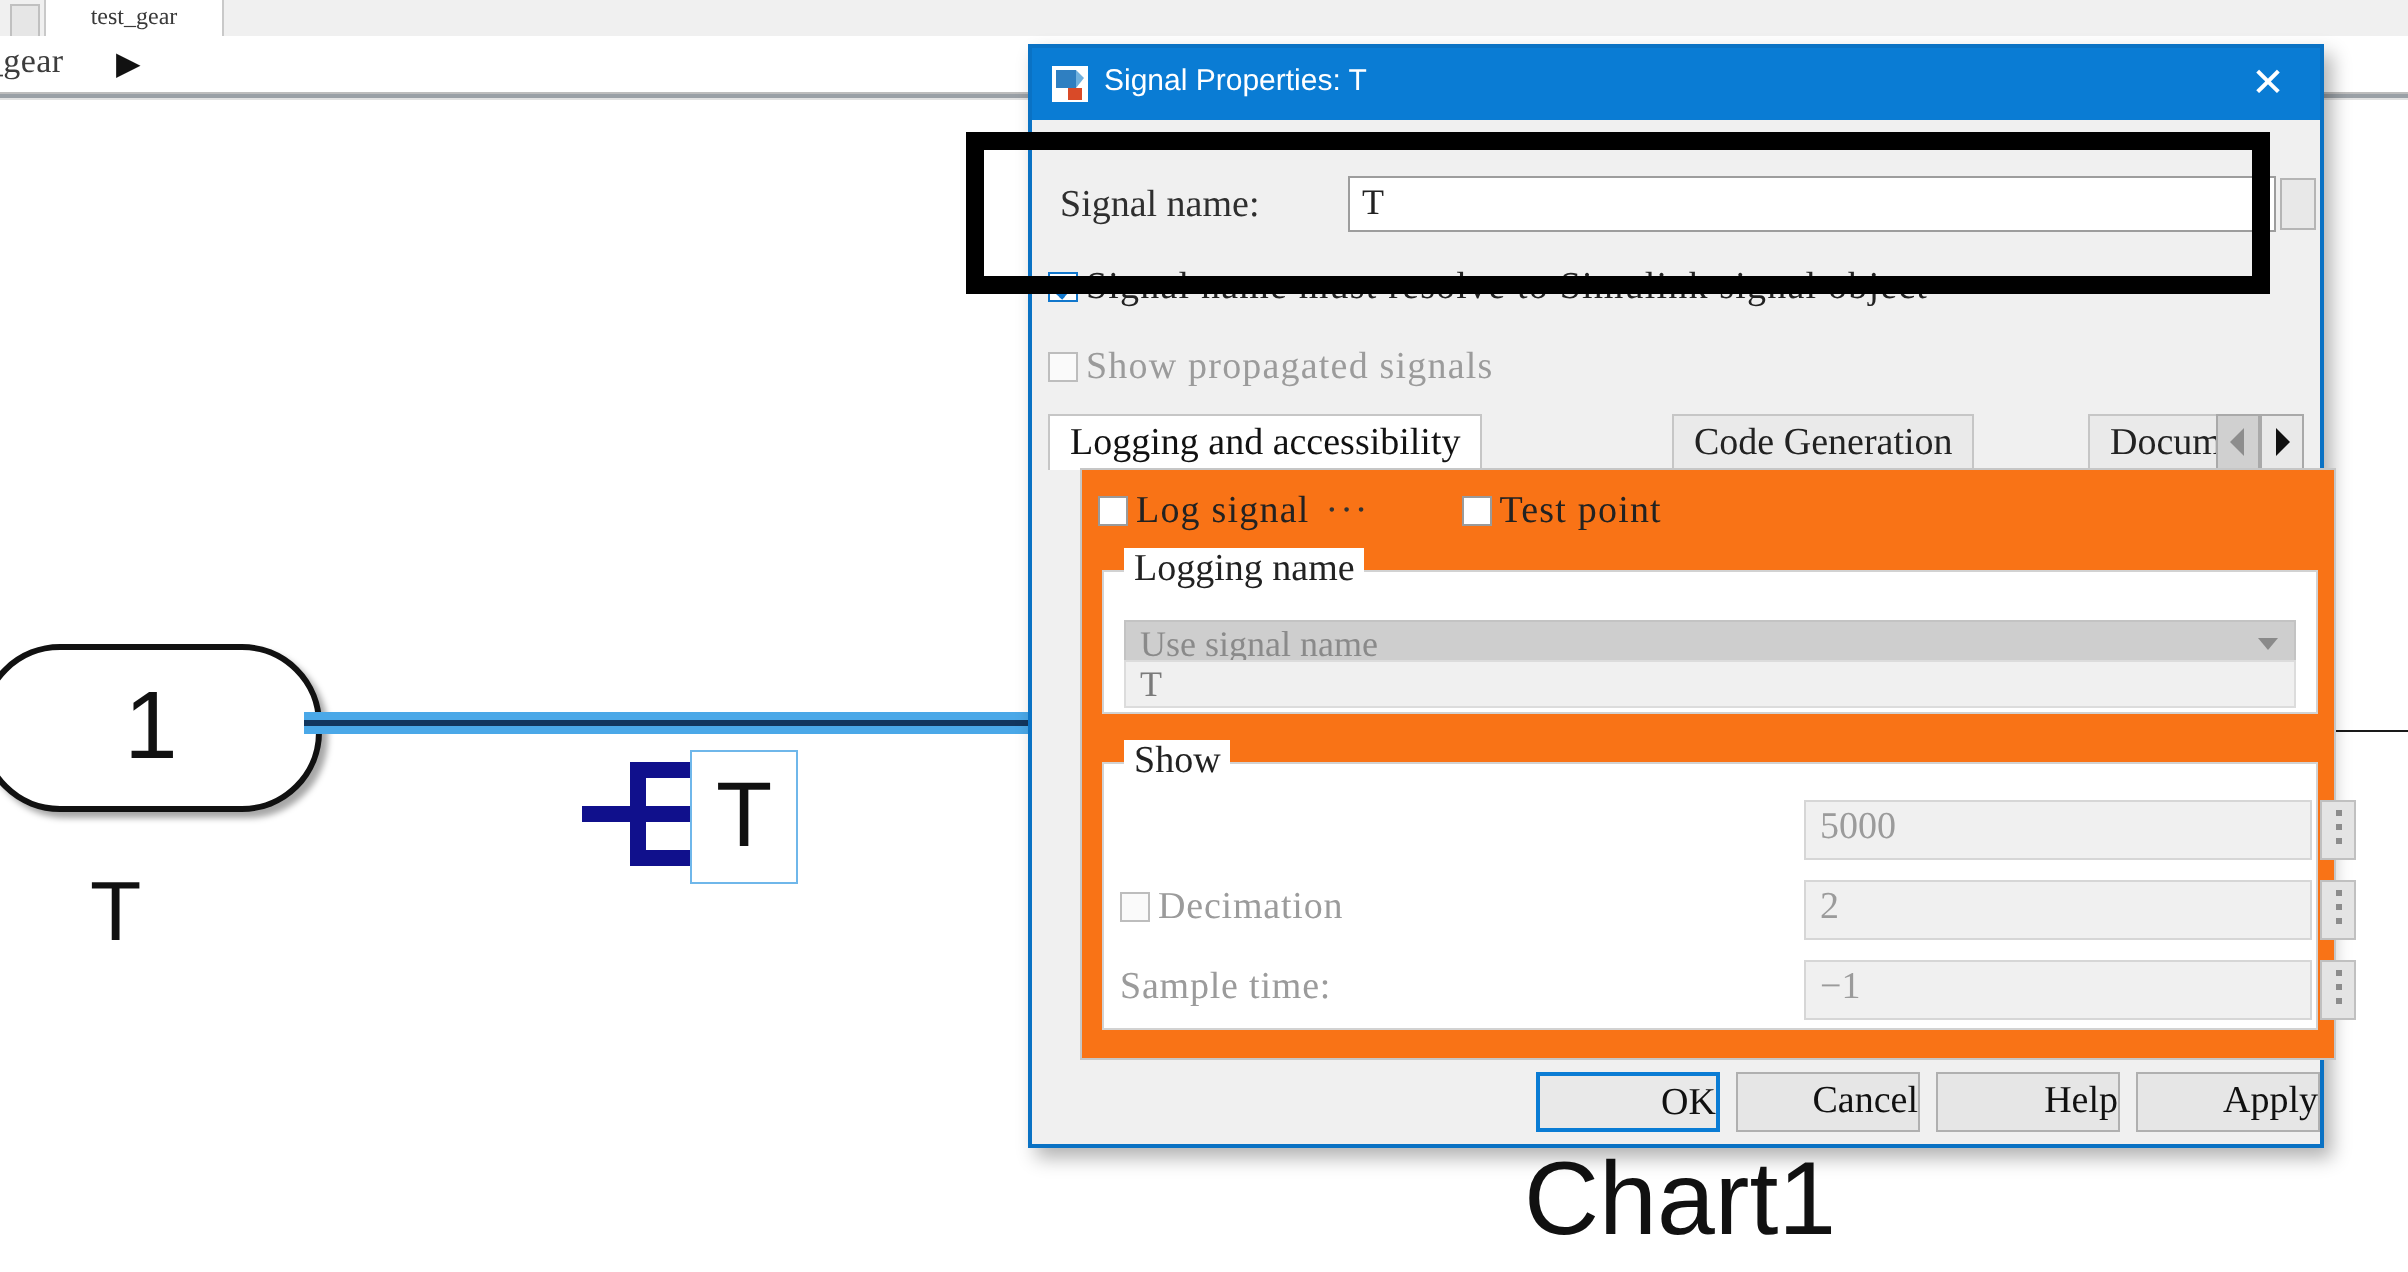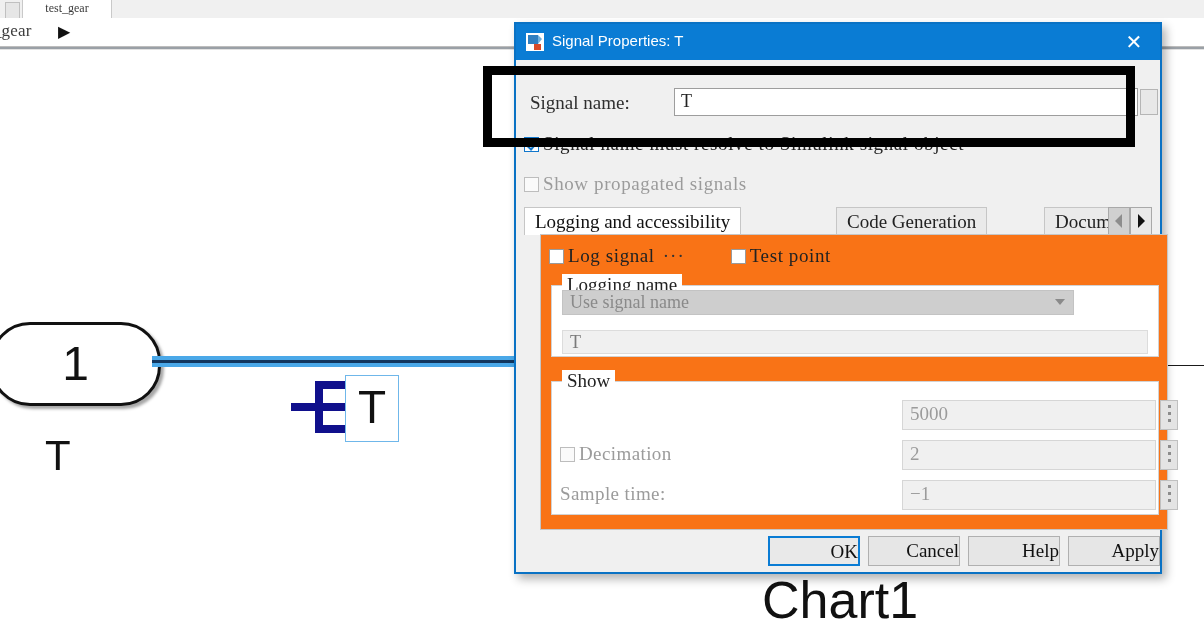--- a/index.html
+++ b/index.html
@@ -83,21 +83,21 @@
   .panel{position:absolute;left:8px;top:174px;width:628px;height:296px;background:#f97316;border:1px solid #c6c6c6;box-sizing:border-box;margin-left:16px;}
 
   .row-log{position:absolute;left:8px;top:10px;width:600px;height:28px;}
   .ell{font-family:"Liberation Serif",serif;font-size:19px;color:#333;letter-spacing:1px;margin-left:8px;}
 
   .grp{position:absolute;border:1px solid #d2d2d2;box-sizing:border-box;background:#fff;}
   .grp-title{position:absolute;top:-12px;left:10px;background:#fff;padding:0 5px;
       font-family:"Liberation Serif",serif;font-size:19px;color:#222;}
 
   .grp-logging{left:10px;top:50px;width:608px;height:72px;}
-  .sel-disabled{position:absolute;left:10px;top:4px;width:512px;height:25px;background:#cecece;border:1px solid #c3c3c3;
+  .sel-disabled{position:absolute;left:10px;top:24px;width:586px;height:25px;background:#cecece;border:1px solid #c3c3c3;
       box-sizing:border-box;font-family:"Liberation Serif",serif;font-size:18px;color:#8a8a8a;padding:1px 7px;}
   .sel-caret{position:absolute;right:8px;top:8px;width:0;height:0;border-left:5px solid transparent;border-right:5px solid transparent;border-top:6px solid #8a8a8a;}
   .txt-disabled{position:absolute;left:10px;top:44px;width:586px;height:24px;background:#f0f0f0;border:1px solid #dcdcdc;
       box-sizing:border-box;font-family:"Liberation Serif",serif;font-size:18px;color:#7a7a7a;padding:1px 7px;}
 
   .grp-data{left:10px;top:146px;width:608px;height:134px;}
   .drow{position:absolute;left:8px;height:32px;}
   .dlabel{position:absolute;left:0;top:3px;font-family:"Liberation Serif",serif;font-size:19px;color:#9b9b9b;letter-spacing:.4px;}
   .dfield{position:absolute;left:342px;top:0;width:254px;height:30px;background:#f0f0f0;border:1px solid #d6d6d6;
       box-sizing:border-box;font-family:"Liberation Serif",serif;font-size:19px;color:#9b9b9b;padding:2px 7px;}

